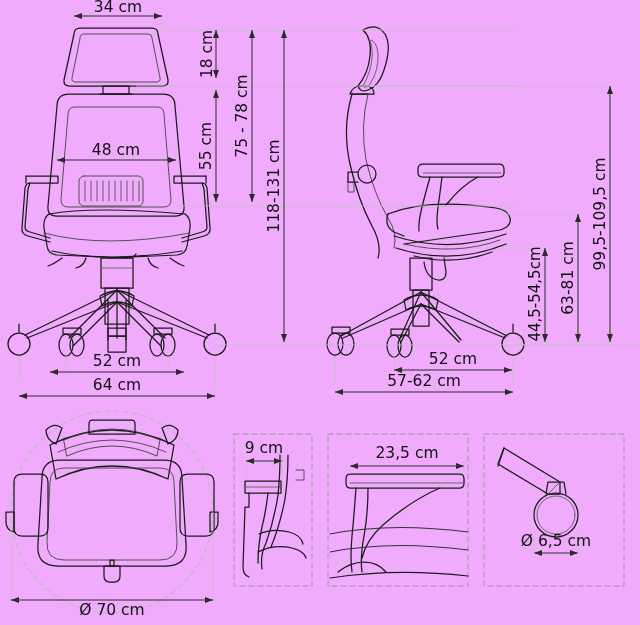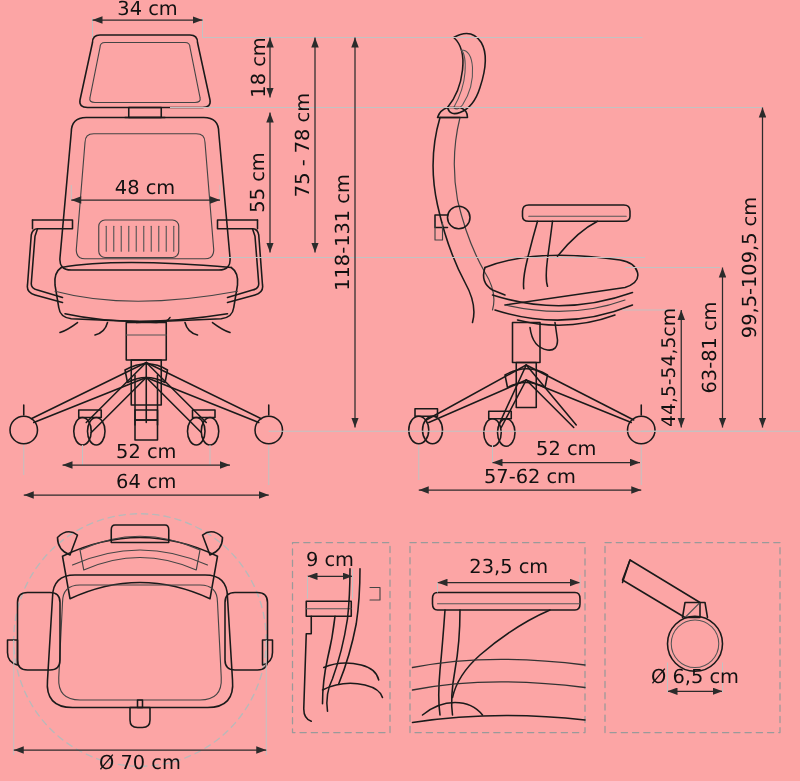--- a/index.html
+++ b/index.html
@@ -1,18 +1,18 @@
 <!DOCTYPE html>
 <html><head>
 <meta charset="utf-8">
 <style>
   html,body{margin:0;padding:0;background:#ffffff;}
   body{width:640px;height:625px;overflow:hidden;
        font-family:"DejaVu Sans","Liberation Sans",sans-serif;color:#111;}
-  #stage{position:relative;width:640px;height:625px;background:#fca5a5;}
+  #stage{position:relative;width:640px;height:625px;background:#f0abfc;}
   #stage svg{position:absolute;left:0;top:0;}
   .dimtext{font-family:"DejaVu Sans","Liberation Sans",sans-serif;
            font-size:15.5px;fill:#111;letter-spacing:0px;}
   .dimtext.small{font-size:15px;}
 </style>
 </head>
 <body>
 
 <div id="stage">
 

